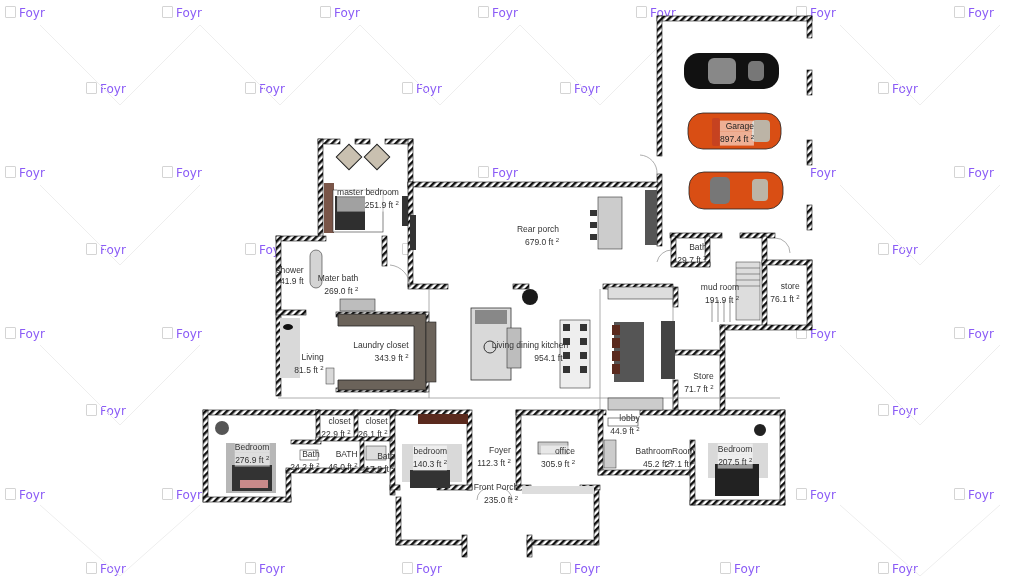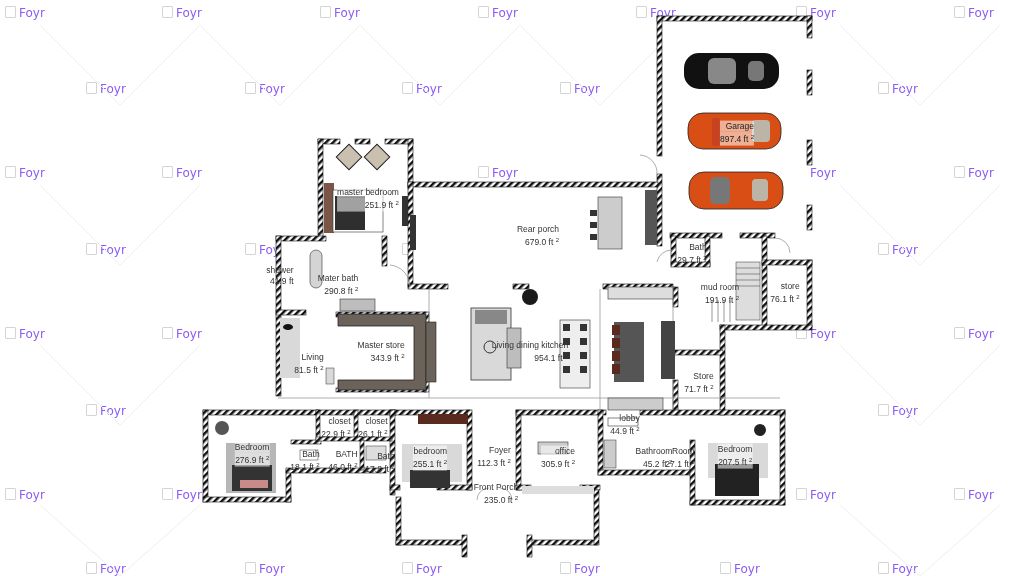--- a/index.html
+++ b/index.html
@@ -308,34 +308,34 @@
       <rect x="300" y="450" width="18" height="10" fill="#fff" stroke="#333" stroke-width="0.5"></rect>
       <rect x="366" y="446" width="20" height="14" fill="#ddd" stroke="#333" stroke-width="0.5"></rect>
     </g>
   </svg>
 
   <div>
     <div class="label boxed" style="left:368px;top:199px">
       <div class="name">master bedroom</div>
       <div class="area"><span>251.9</span> <span>ft</span> <sup>2</sup></div>
     </div>
-    <div class="label" style="left:280px;top:276px">
+    <div class="label" style="left:290px;top:276px">
       <div class="name">shower</div>
       <div class="area"><span>41.9</span> <span>ft</span></div>
     </div>
     <div class="label" style="left:338px;top:285px">
       <div class="name">Mater bath</div>
-      <div class="area"><span>290.8</span> <span>ft</span> <sup>2</sup></div>
+      <div class="area"><span>269.0</span> <span>ft</span> <sup>2</sup></div>
     </div>
     <div class="label" style="left:309px;top:364px">
       <div class="name">Living</div>
       <div class="area"><span>81.5</span> <span>ft</span> <sup>2</sup></div>
     </div>
     <div class="label" style="left:381px;top:352px">
-      <div class="name">Master store</div>
+      <div class="name">Laundry closet</div>
       <div class="area"><span>343.9</span> <span>ft</span> <sup>2</sup></div>
     </div>
     <div class="label" style="left:538px;top:236px">
       <div class="name">Rear porch</div>
       <div class="area"><span>679.0</span> <span>ft</span> <sup>2</sup></div>
     </div>
     <div class="label" style="left:530px;top:352px">
       <div class="name">Living dining kitchen</div>
       <div class="area"><span>954.1</span> <span>ft</span> <sup>2</sup></div>
     </div>
@@ -370,33 +370,33 @@
     <div class="label" style="left:336px;top:428px">
       <div class="name">closet</div>
       <div class="area"><span>22.9</span> <span>ft</span> <sup>2</sup></div>
     </div>
     <div class="label" style="left:373px;top:428px">
       <div class="name">closet</div>
       <div class="area"><span>26.1</span> <span>ft</span> <sup>2</sup></div>
     </div>
     <div class="label" style="left:305px;top:461px">
       <div class="name">Bath</div>
-      <div class="area"><span>18.1</span> <span>ft</span> <sup>2</sup></div>
+      <div class="area"><span>24.2</span> <span>ft</span> <sup>2</sup></div>
     </div>
     <div class="label" style="left:343px;top:461px">
       <div class="name">BATH</div>
       <div class="area"><span>46.0</span> <span>ft</span> <sup>2</sup></div>
     </div>
     <div class="label" style="left:380px;top:463px">
       <div class="name">Bath</div>
       <div class="area"><span>17.8</span> <span>ft</span> <sup>2</sup></div>
     </div>
     <div class="label boxed" style="left:430px;top:458px">
       <div class="name">bedroom</div>
-      <div class="area"><span>255.1</span> <span>ft</span> <sup>2</sup></div>
+      <div class="area"><span>140.3</span> <span>ft</span> <sup>2</sup></div>
     </div>
     <div class="label" style="left:494px;top:457px">
       <div class="name">Foyer</div>
       <div class="area"><span>112.3</span> <span>ft</span> <sup>2</sup></div>
     </div>
     <div class="label boxed" style="left:558px;top:458px">
       <div class="name">office</div>
       <div class="area"><span>305.9</span> <span>ft</span> <sup>2</sup></div>
     </div>
     <div class="label" style="left:654px;top:458px">

